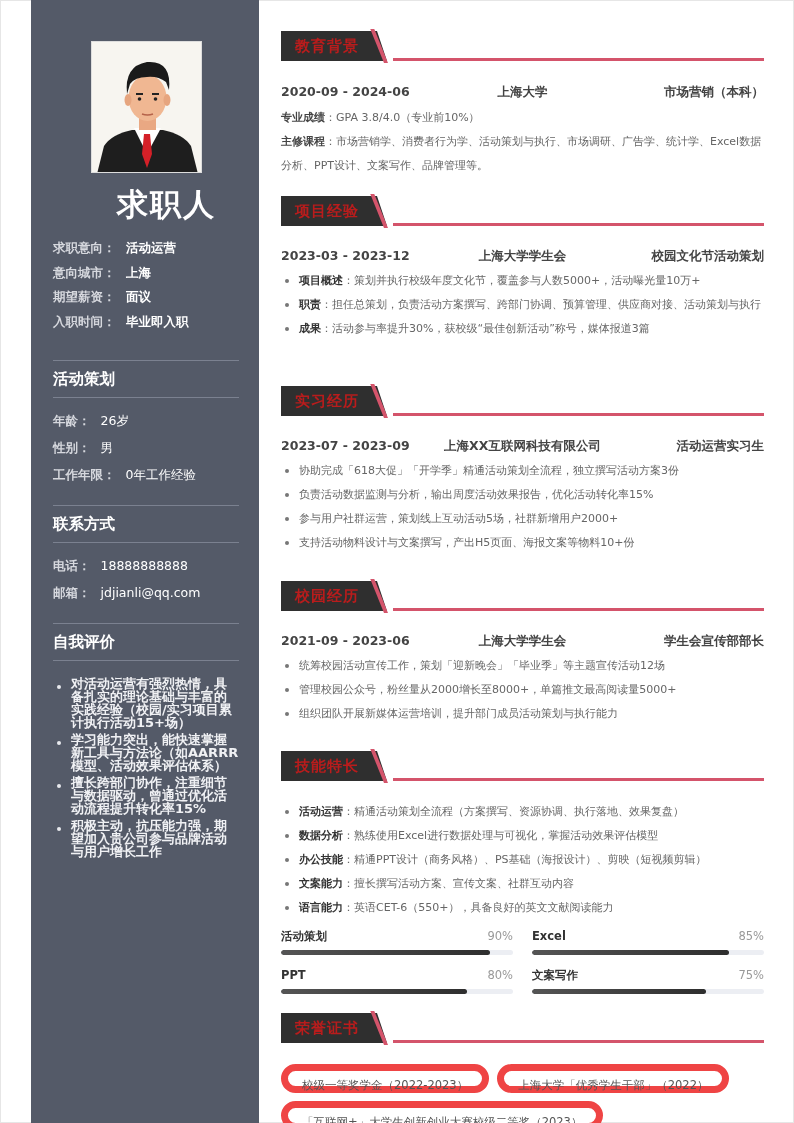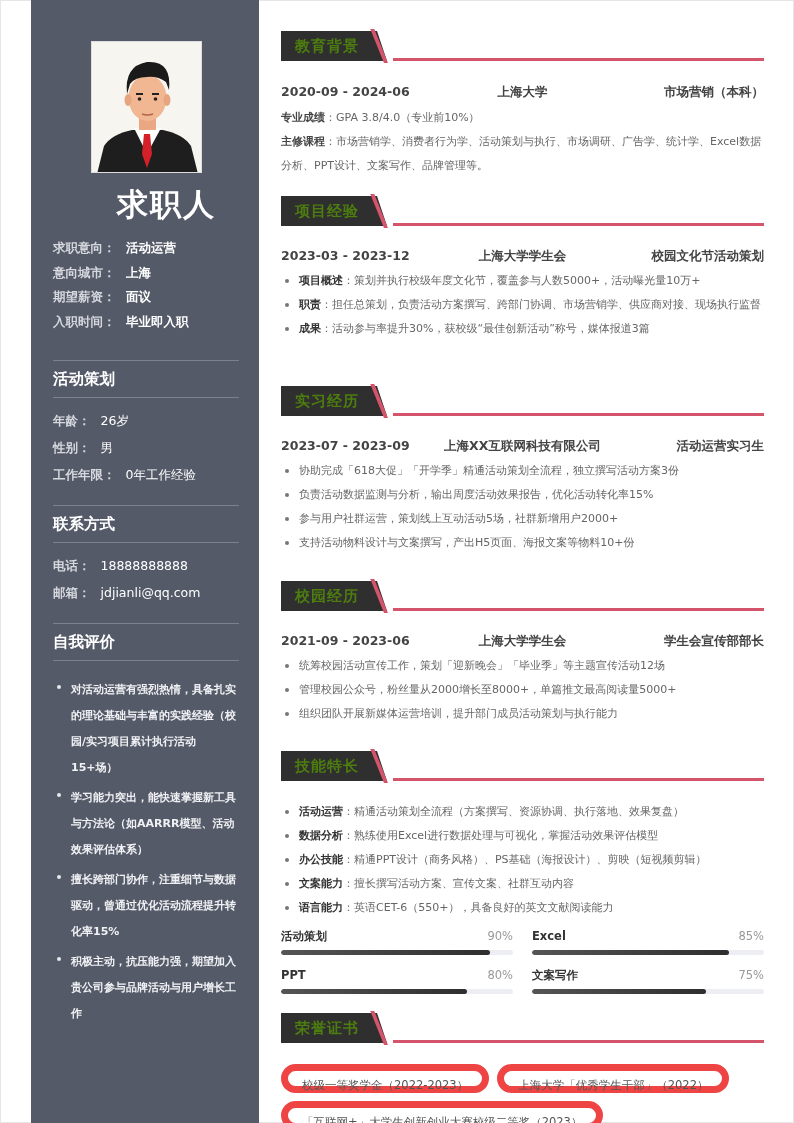--- a/index.html
+++ b/index.html
@@ -15,29 +15,29 @@
   .intent-row { display: flex; font-size: 12.5px; font-weight: bold; height: 24.5px; line-height: 20px; }
   .intent-row .k { color: #d6d8de; width: 73px; }
   .intent-row .v { color: #fff; }
   .side-sec { position: absolute; left: 22px; width: 186px; }
   .side-sec .rule { height: 1px; background: #7b8190; }
   .side-sec h3 { font-size: 15.5px; font-weight: bold; color: #fff; padding: 8px 0 7px; }
   .kv { display: flex; font-size: 12.5px; height: 27px; line-height: 27px; }
   .kv .k { font-weight: bold; color: #d6d8de; margin-right: 10px; }
   .kv .v { color: #fff; }
   .eval-list { list-style: none; margin-top: 16px; }
-  .eval-list li { position: relative; padding-left: 18px; font-size: 11px; font-weight: bold; line-height: 26px; color: #f0f1f4; margin-bottom: 4px; }
+  .eval-list li { position: relative; padding-left: 18px; font-size: 13px; font-weight: bold; line-height: 13px; color: #f0f1f4; margin-bottom: 4px; }
   .eval-list li::before { content: ""; position: absolute; left: 4px; top: 8px; width: 4px; height: 4px; border-radius: 50%; background: #e8e9ee; }
 
   
   .main { position: absolute; left: 281px; top: 0; width: 483px; }
   .sec { position: absolute; left: 0; width: 483px; }
   .sec-head { position: relative; height: 30px; }
   .sec-head .tab { position: absolute; left: 0; top: 0; height: 30px; width: 110px; background: #2f2f2f; clip-path: polygon(0 0, 96px 0, 106px 30px, 0 30px); }
-  .sec-head .tab-title { position: absolute; left: 14px; top: 0; line-height: 30px; font-size: 15px; font-weight: bold; color: #4d7c0f; letter-spacing: 1px; }
+  .sec-head .tab-title { position: absolute; left: 14px; top: 0; line-height: 30px; font-size: 15px; font-weight: bold; color: #b91c1c; letter-spacing: 1px; }
   .sec-head .slash { position: absolute; left: 103px; top: -2px; width: 4px; height: 34px; background: #d4546b; transform: skewX(22deg); transform-origin: bottom left; }
   .sec-head .line { position: absolute; left: 112px; right: 0; top: 27px; height: 3px; background: #d4546b; }
 
   .row3 { display: flex; justify-content: space-between; font-size: 12.5px; font-weight: bold; color: #444; height: 22px; line-height: 22px; }
   .row3 .c1 { width: 160px; }
   .row3 .c2 { flex: 1; text-align: center; }
   .row3 .c3 { width: 160px; text-align: right; }
   .para { font-size: 11px; line-height: 24px; color: #666; }
   .para b { color: #444; }
   .blist { list-style: none; }
@@ -172,21 +172,21 @@
       <div class="line"></div>
     </div>
     <div style="height:19px"></div>
     <div class="row3">
       <span class="c1">2023-03 - 2023-12</span>
       <span class="c2">上海大学学生会</span>
       <span class="c3">校园文化节活动策划</span>
     </div>
     <ul class="blist" style="margin-top:2px;">
       <li><b>项目概述</b><span>：策划并执行校级年度文化节，覆盖参与人数5000+，活动曝光量10万+</span></li>
-      <li><b>职责</b><span>：担任总策划，负责活动方案撰写、跨部门协调、市场营销学、供应商对接、现场执行监督</span></li>
+      <li><b>职责</b><span>：担任总策划，负责活动方案撰写、跨部门协调、预算管理、供应商对接、活动策划与执行</span></li>
       <li><b>成果</b><span>：活动参与率提升30%，获校级“最佳创新活动”称号，媒体报道3篇</span></li>
     </ul>
   </section>
 
   <section class="sec" style="top:386px;">
     <div class="sec-head">
       <div class="tab"></div>
       <div class="tab-title">实习经历</div>
       <div class="slash"></div>
       <div class="line"></div>

